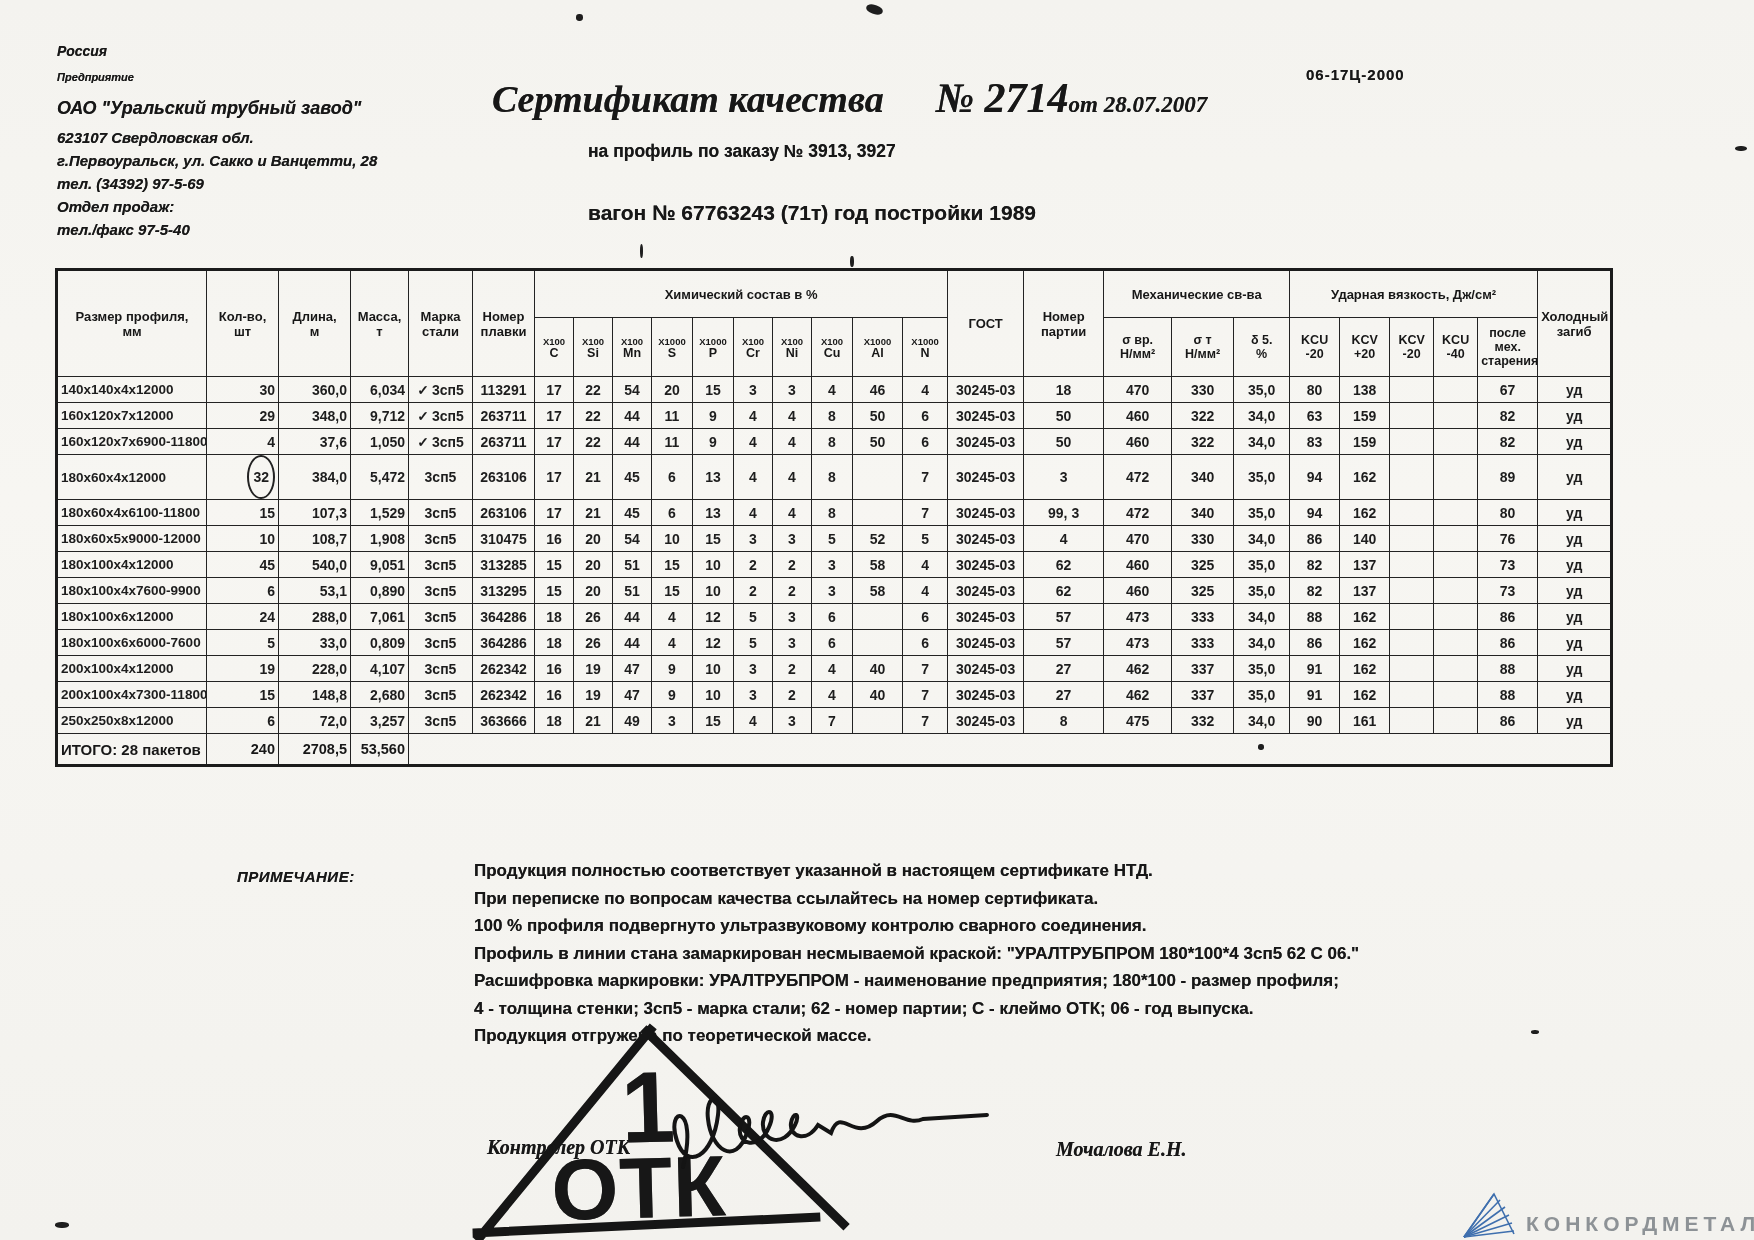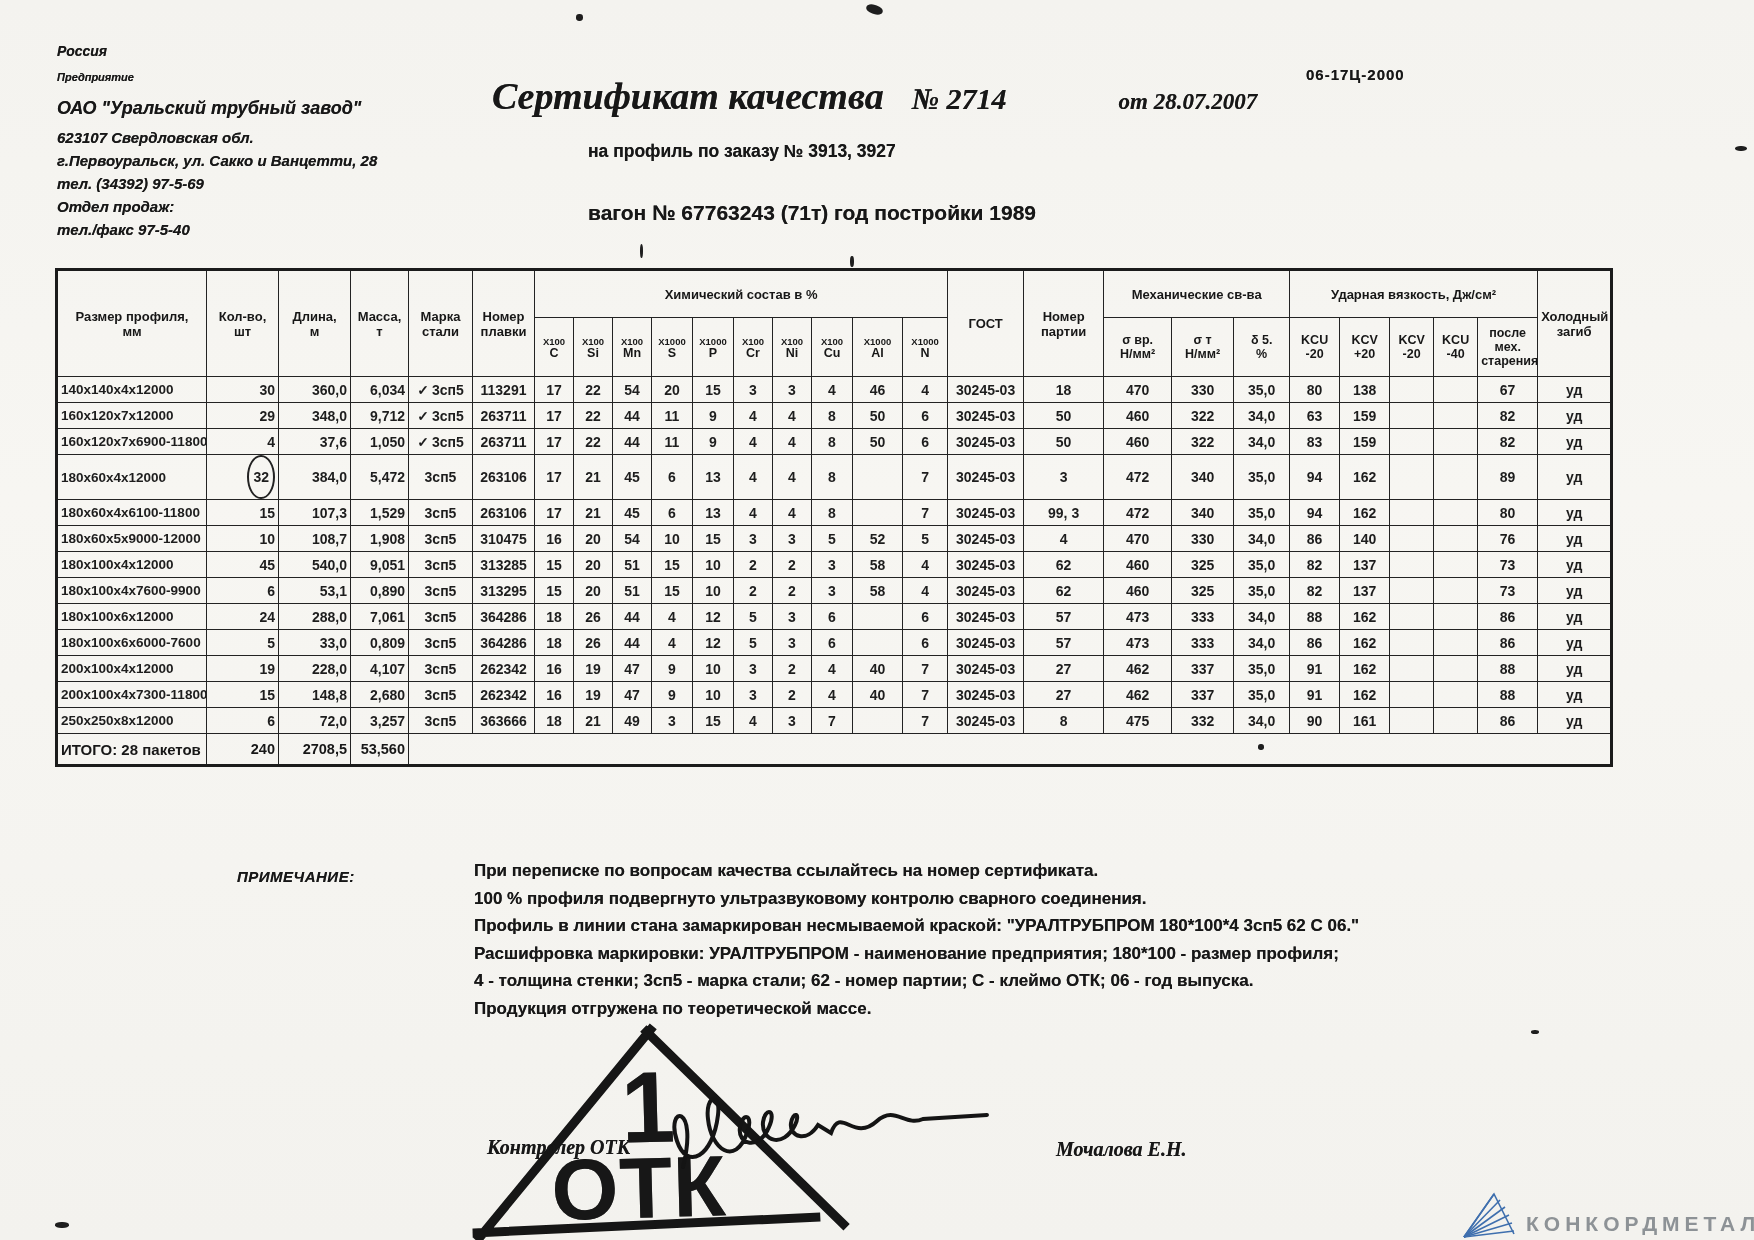--- a/index.html
+++ b/index.html
@@ -17,22 +17,22 @@
   .c-md{font-size:15px;}
   .c-lg{font-size:11px;}
   .c-name{font-size:18px;margin:8px 0 6px 0;}
   .c-label{margin-top:3px;}
 
   .doc-code{left:1306px;top:66px;font-size:15px;font-weight:bold;letter-spacing:1px;}
 
   .title-row{left:492px;top:74px;display:flex;align-items:baseline;
     font-family:"Liberation Serif",serif;font-style:italic;font-weight:bold;}
   .t-main{font-size:38px;}
-  .t-no{font-size:30px;margin-left:28px;}
-  .t-date{font-size:23px;margin-left:112px;}
+  .t-no{font-size:42px;margin-left:52px;}
+  .t-date{font-size:23px;}
   .subtitle{left:588px;top:141px;font-size:17.5px;font-weight:bold;}
   .wagon{left:588px;top:201px;font-size:21px;font-weight:bold;}
 
   
   table.cert{left:55px;top:268px;position:absolute;border-collapse:collapse;table-layout:fixed;width:1528px;
     border:3px solid #1b1b1b;}
   table.cert th,table.cert td{border:1.7px solid #232323;padding:0 3px;overflow:hidden;white-space:nowrap;}
   table.cert th{font-size:13px;font-weight:bold;text-align:center;white-space:pre-line;line-height:15px;}
   thead tr.tier1 th{height:46px;}
   thead tr.tier2 th{height:58px;}
@@ -556,20 +556,21 @@
         <td class="c-num">240</td>
         <td class="c-num">2708,5</td>
         <td class="c-num">53,560</td>
         <td colspan="23" class="no-border"></td>
       </tr>
     </tfoot>
   </table>
 
   <div class="abs note-label ink">ПРИМЕЧАНИЕ:</div>
   <div class="abs note-lines ink">
+    <div>Продукция полностью соответствует указанной в настоящем сертификате НТД.</div>
     <div>При переписке по вопросам качества ссылайтесь на номер сертификата.</div>
     <div>100 % профиля подвергнуто ультразвуковому контролю сварного соединения.</div>
     <div>Профиль в линии стана замаркирован несмываемой краской: "УРАЛТРУБПРОМ  180*100*4  3сп5  62  С  06."</div>
     <div>Расшифровка маркировки: УРАЛТРУБПРОМ - наименование предприятия; 180*100 - размер профиля;</div>
     <div>4 - толщина стенки; 3сп5 - марка стали; 62 - номер партии; С - клеймо ОТК; 06 - год выпуска.</div>
     <div>Продукция отгружена по теоретической массе.</div>
   </div>
 
   <div class="abs stamp">
     <svg width="390" height="218" viewBox="0 0 390 218">

